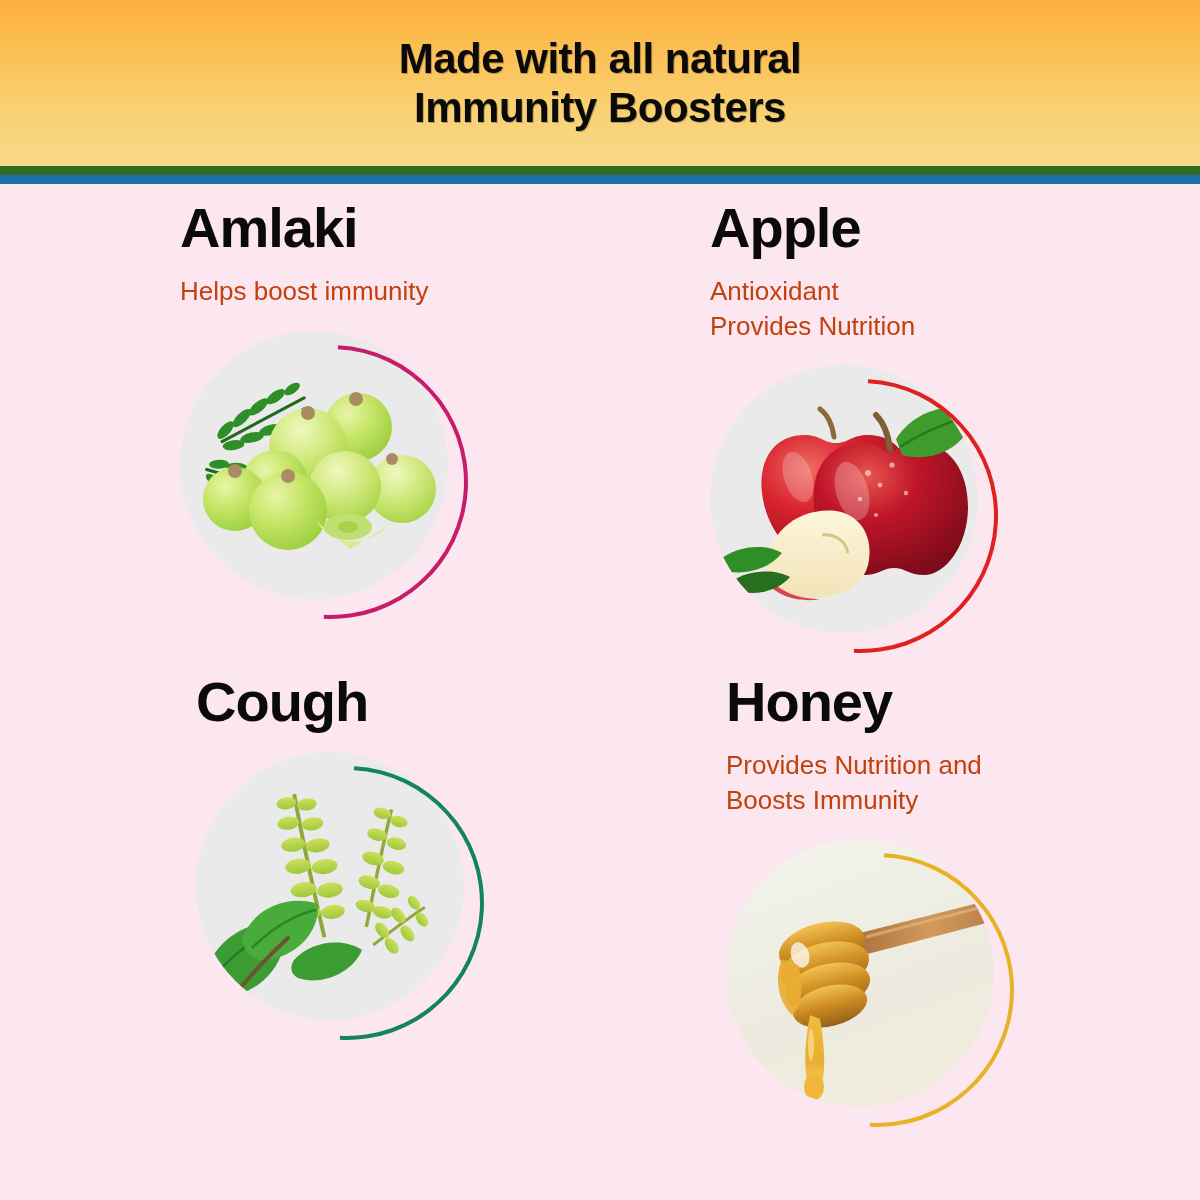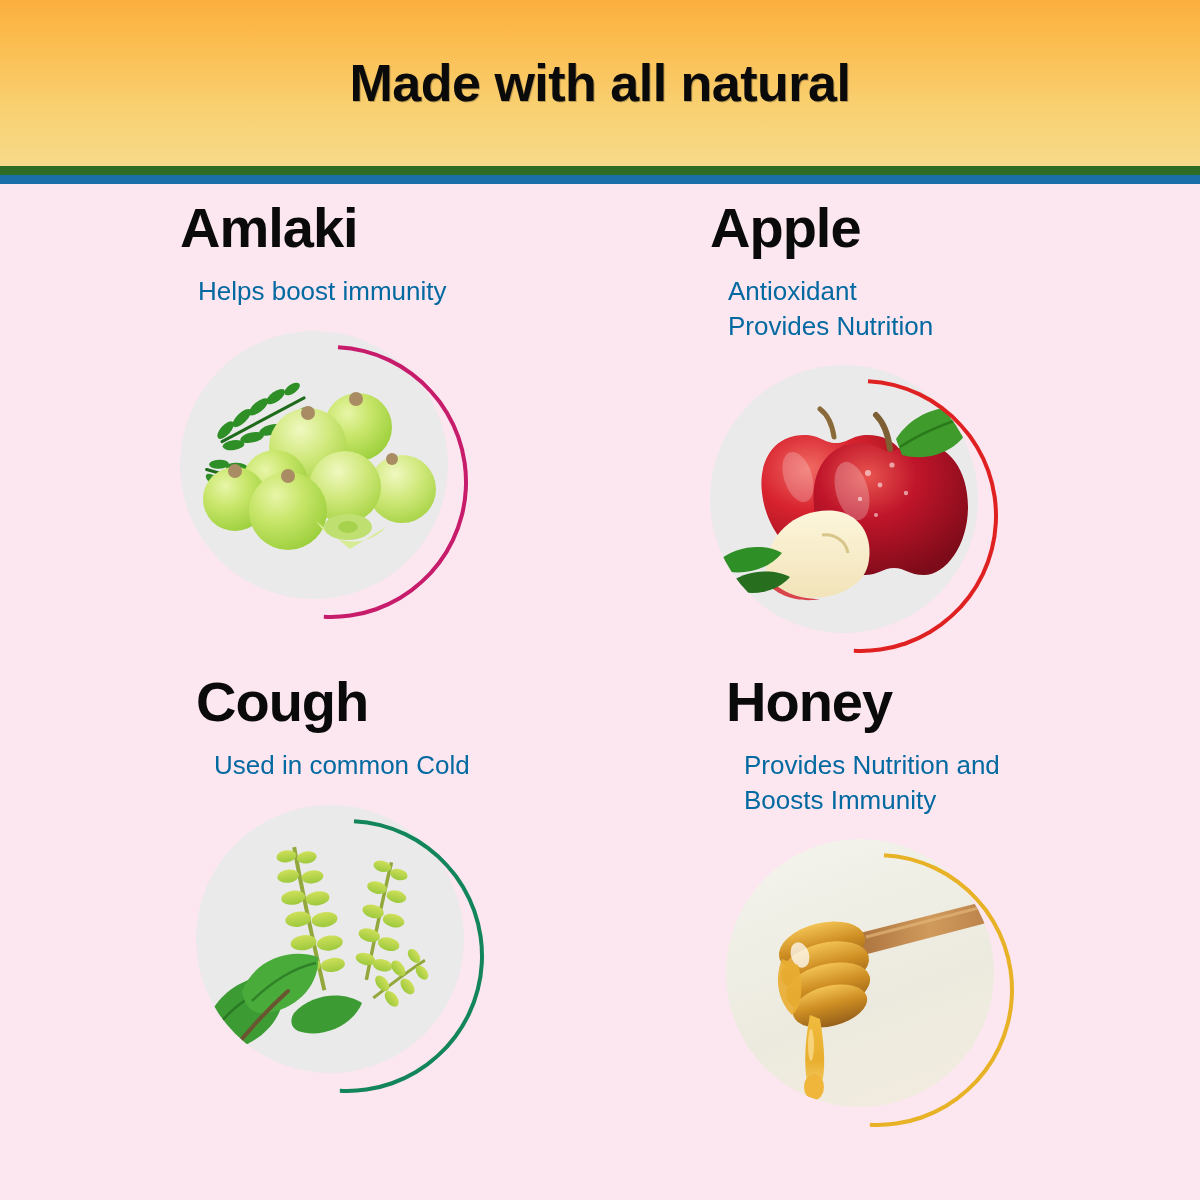--- a/index.html
+++ b/index.html
@@ -27,21 +27,21 @@
     top: 0;
     width: 1200px;
     height: 166px;
     background: linear-gradient(180deg, #fbaf3f 0%, #fcb949 18%, #f9cf6f 62%, #f7da8a 100%);
     display: flex;
     flex-direction: column;
     align-items: center;
     justify-content: center;
   }
   .header-title-line {
-    font-size: 52px;
+    font-size: 42px;
     font-weight: bold;
     color: #0a0a0a;
     letter-spacing: -0.5px;
     line-height: 1.17;
     text-align: left;
     text-shadow: 1px 1px 0 rgba(0,0,0,0.25);
     white-space: nowrap;
   }
   .stripe-green {
     position: absolute;
@@ -82,23 +82,23 @@
     font-weight: bold;
     color: #0a0a0a;
     line-height: 1.0;
     letter-spacing: -1px;
     margin: 0 0 18px 0;
     white-space: nowrap;
   }
   .card-desc {
     font-size: 26px;
     font-weight: 500;
-    color: #0369a1;
+    color: #c2410c;
     line-height: 1.33;
-    margin: 18px;
+    margin: 0;
   }
   .card-desc-line { display: block; white-space: nowrap; }
 
   
   .media {
     position: relative;
     width: 300px;
     height: 300px;
     margin-top: 22px;
   }
@@ -136,20 +136,21 @@
   .leaf-green { fill: #2f8f27; }
   .leaf-dark  { fill: #1f6b1b; }
 </style>
 </head>
 <body>
 
 <div class="poster">
 
   <div class="header">
     <div class="header-title-line">Made with all natural</div>
+    <div class="header-title-line">Immunity Boosters</div>
   </div>
   <div class="stripe-green"></div>
   <div class="stripe-blue"></div>
 
   <div class="grid">
 
     <div class="card card-0">
       <div class="card-title">Amlaki</div>
       <div class="card-desc">
         <span class="card-desc-line">Helps boost immunity</span>
@@ -291,21 +292,20 @@
             </g>
           </svg>
         </div>
         <div class="media-arc arc-apple"></div>
       </div>
     </div>
 
     <div class="card card-2">
       <div class="card-title">Cough</div>
       <div class="card-desc">
-        <span class="card-desc-line">Used in common Cold</span>
       </div>
       <div class="media">
         <div class="media-disc">
           <svg class="art" viewBox="0 0 268 268">
             <defs>
               <linearGradient id="spikeG" x1="0" y1="0" x2="0" y2="1">
                 <stop offset="0%" stop-color="#cfe05a"></stop>
                 <stop offset="100%" stop-color="#9dc93d"></stop>
               </linearGradient>
             </defs>

